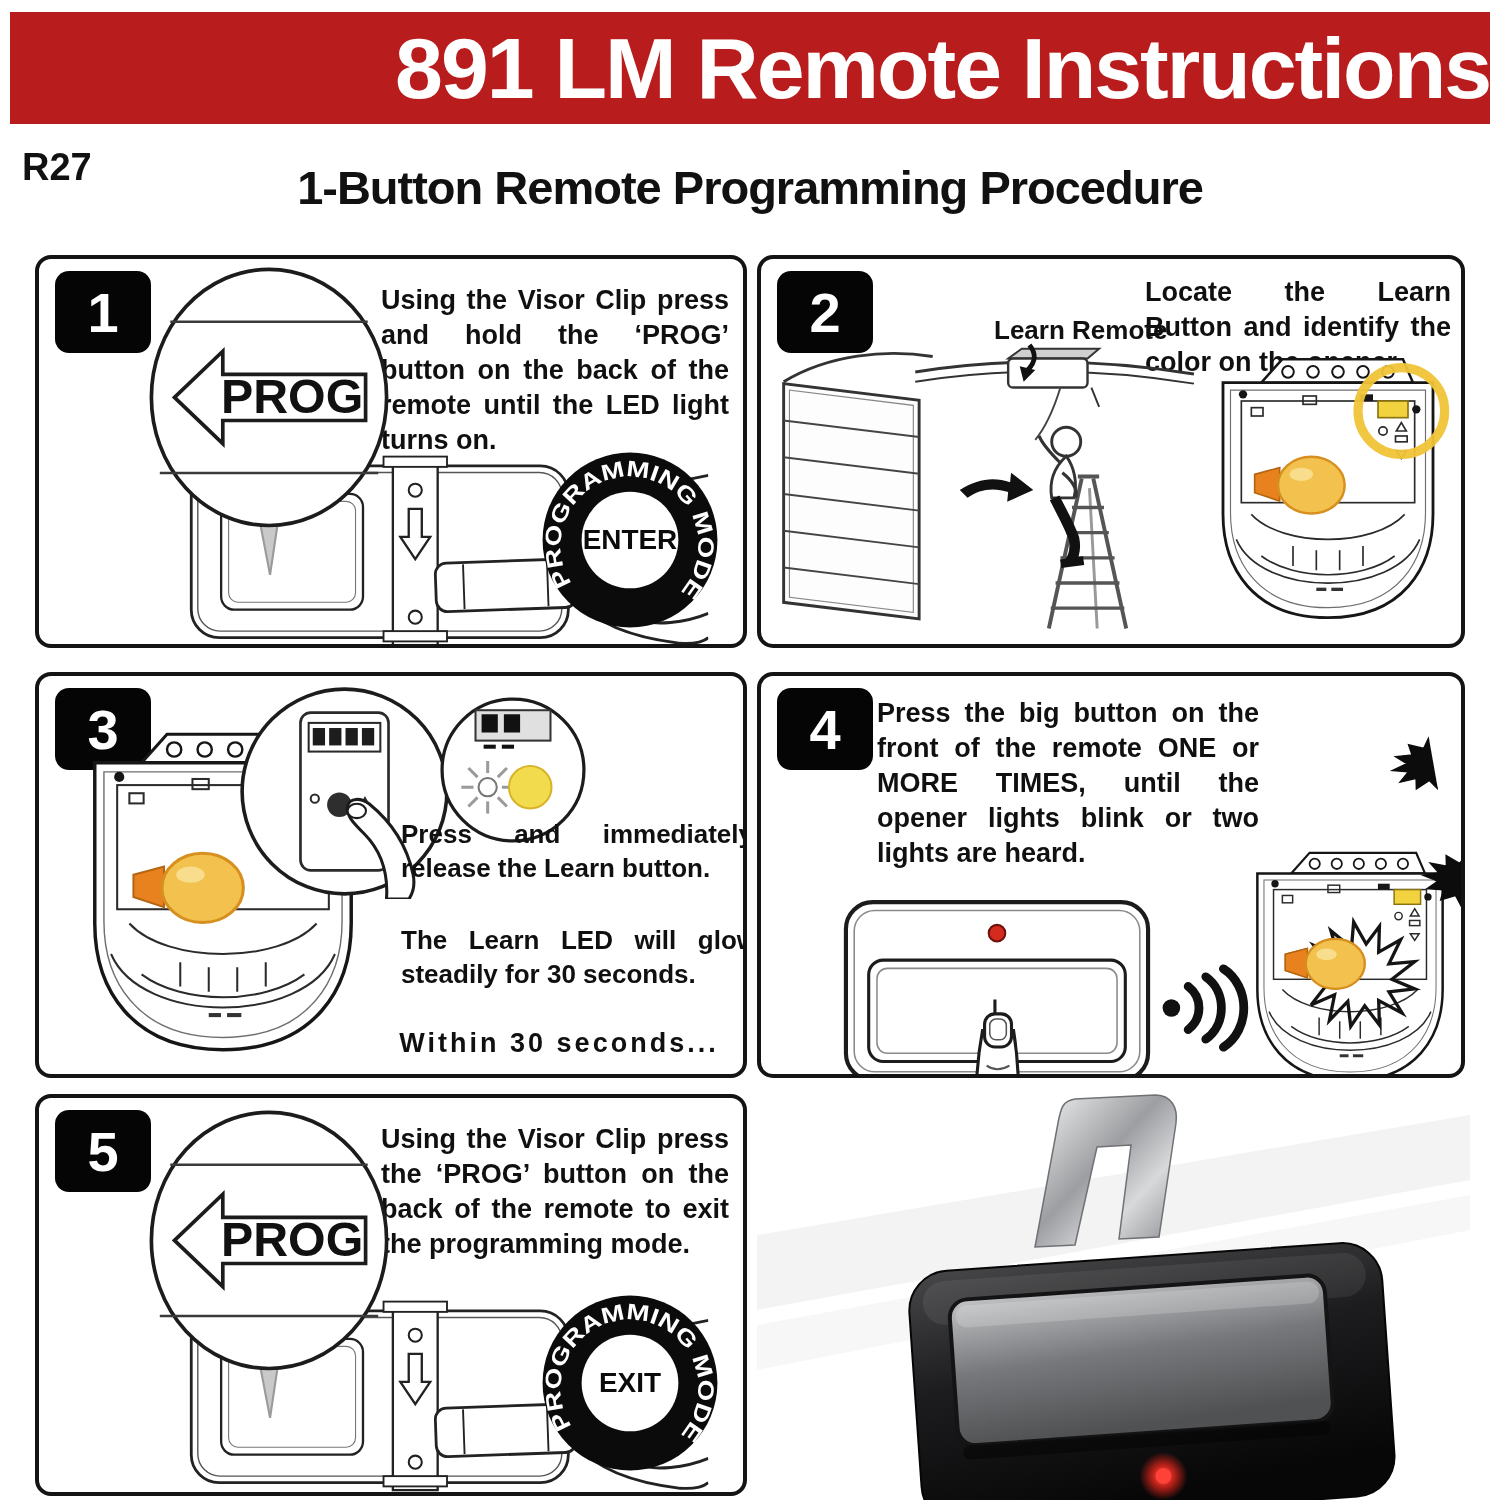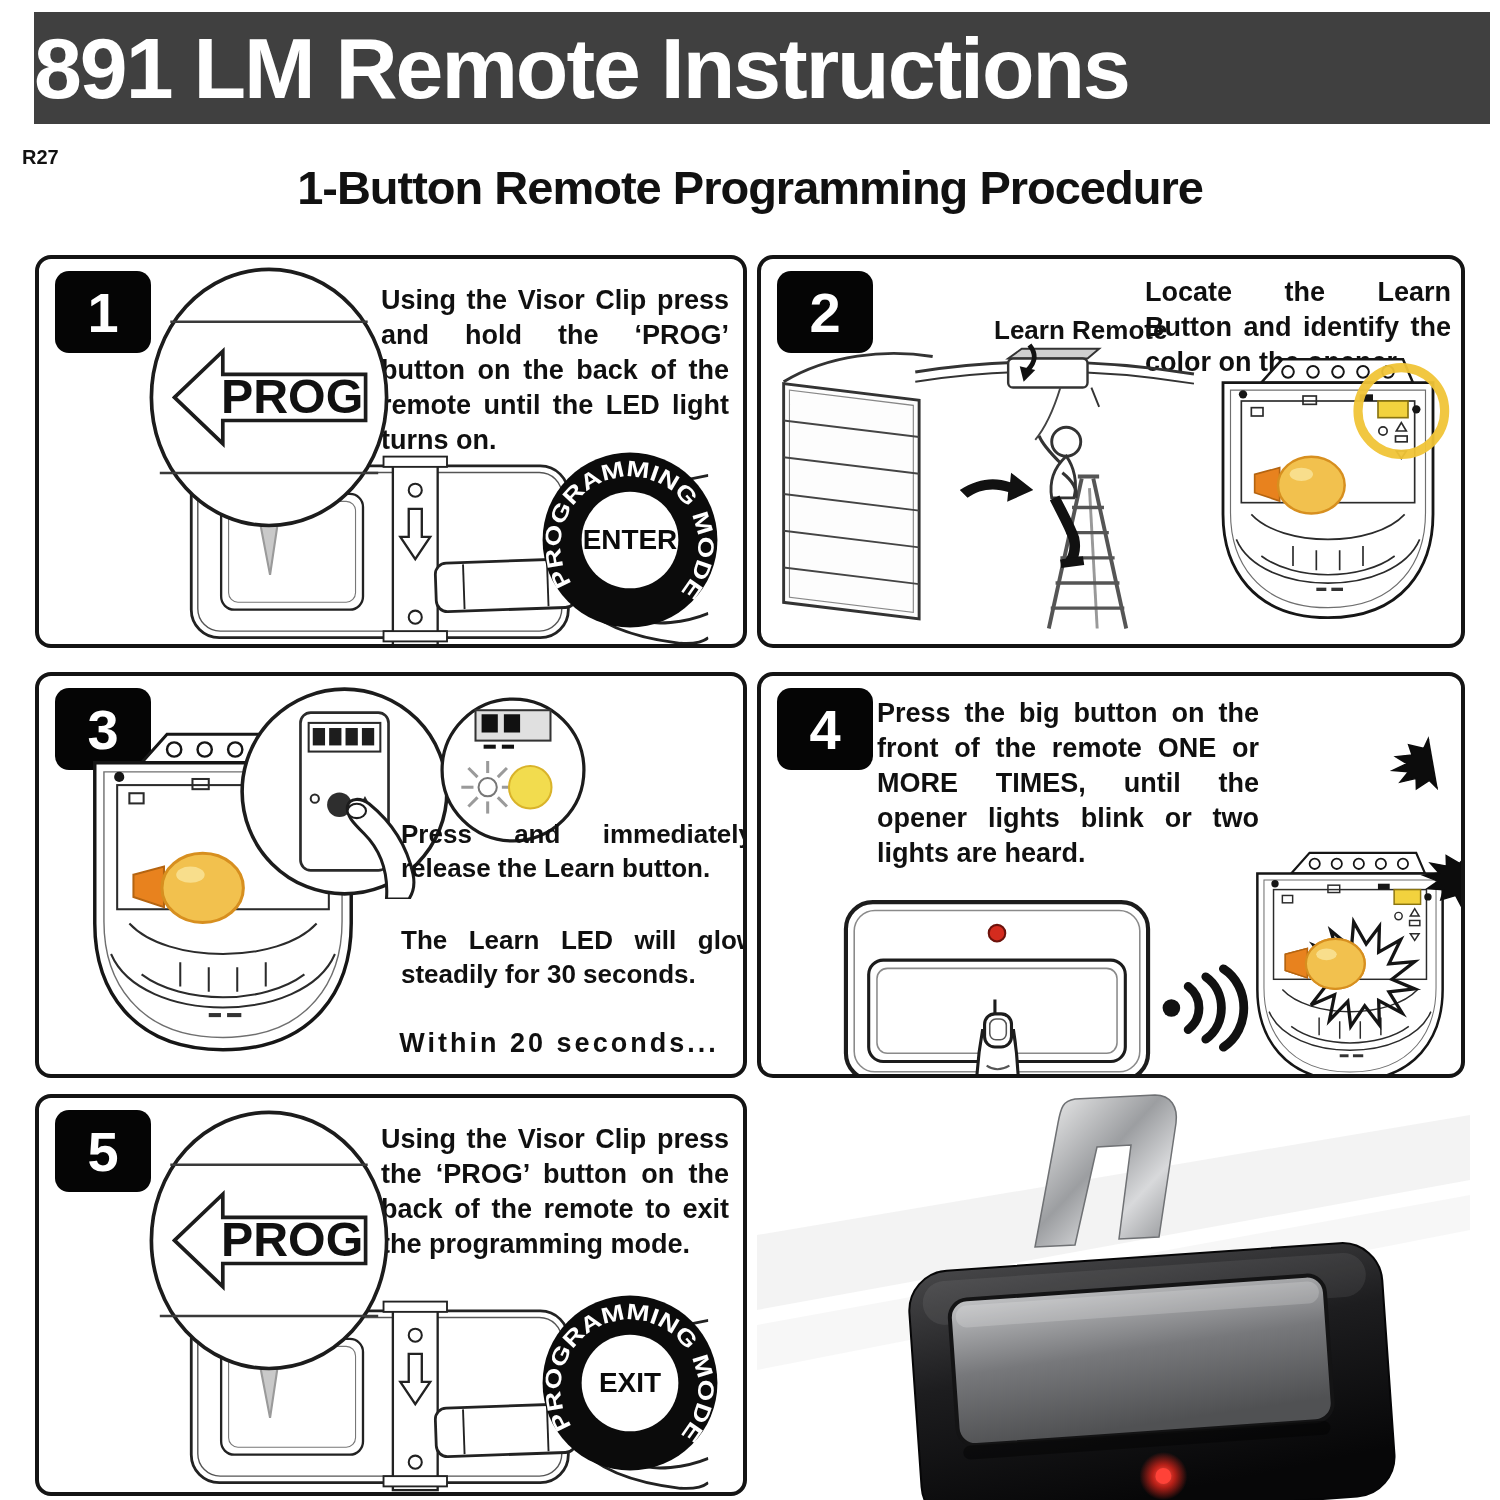--- a/index.html
+++ b/index.html
@@ -1,22 +1,22 @@
 <!DOCTYPE html>
 <html><head>
 <meta charset="utf-8">
 <style>
   html,body{margin:0;padding:0;background:#fff;font-family:"Liberation Sans",sans-serif;}
   #sheet{position:relative;width:1500px;height:1500px;background:#fff;overflow:hidden;}
 
   
-  .header-bar{position:absolute;left:10px;right:10px;top:12px;height:112px;background:#404040;
-    display:flex;align-items:center;justify-content:flex-start;z-index:2;margin-left:24px;}
+  .header-bar{position:absolute;left:10px;right:10px;top:12px;height:112px;background:#b91c1c;
+    display:flex;align-items:center;justify-content:flex-end;z-index:2;}
   .header-title{color:#fff;font-size:86px;font-weight:900;letter-spacing:-2px;white-space:nowrap;}
-  .model-code{position:absolute;left:22px;top:146px;font-size:20px;font-weight:900;color:#111;z-index:2;}
+  .model-code{position:absolute;left:22px;top:146px;font-size:38px;font-weight:900;color:#111;z-index:2;}
   .subtitle{position:absolute;left:0;top:160px;width:100%;text-align:center;font-size:47px;
     font-weight:700;color:#111;z-index:2;letter-spacing:-1px;}
 
   
   .panel{position:absolute;background:#fff;border:4px solid #141414;border-radius:16px;z-index:1;overflow:hidden;}
   #panel1{left:35px;top:255px;width:704px;height:385px;}
   #panel2{left:757px;top:255px;width:700px;height:385px;}
   #panel3{left:35px;top:672px;width:704px;height:398px;}
   #panel4{left:757px;top:672px;width:700px;height:398px;}
   #panel5{left:35px;top:1094px;width:704px;height:394px;}
@@ -269,21 +269,21 @@
       <use href="#sym-opener" xlink:href="#sym-opener"></use>
     </svg>
     <svg class="absb" style="left:198px;top:8px" width="215" height="215" viewBox="0 0 210 210">
       <use href="#sym-learn-press" xlink:href="#sym-learn-press"></use>
     </svg>
     <svg class="absb" style="left:398px;top:18px" width="152" height="152" viewBox="0 0 150 150">
       <use href="#sym-led-glow" xlink:href="#sym-led-glow"></use>
     </svg>
     <div class="stepText" id="p3-text1">Press and immediately release the Learn button.</div>
     <div class="stepText" id="p3-text2">The Learn LED will glow steadily for 30 seconds.</div>
-    <div class="stepText" id="p3-text3">Within 20 seconds...</div>
+    <div class="stepText" id="p3-text3">Within 30 seconds...</div>
   </div>
 
   <div class="panel" id="panel4">
     <div class="badge">
         <span>4</span>
       </div>
     <div class="stepText" id="p4-text">Press the big button on the front of the remote ONE or MORE TIMES, until the opener lights blink or two lights are heard.</div>
     <svg class="absb" style="left:470px;top:168px" width="238" height="250" viewBox="0 0 300 340">
       <use href="#sym-opener" xlink:href="#sym-opener"></use>
       <polygon points="92,165 126,171 101,138 134,152 124,118 152,141 155,106 172,136 190,112 189,147 219,130 203,163 238,160 207,184 238,197 203,201 221,230 189,213 190,246 170,220 151,248 147,214 122,240 129,205 97,219 118,192" fill="none" stroke="#141414" stroke-width="4.5"></polygon>

